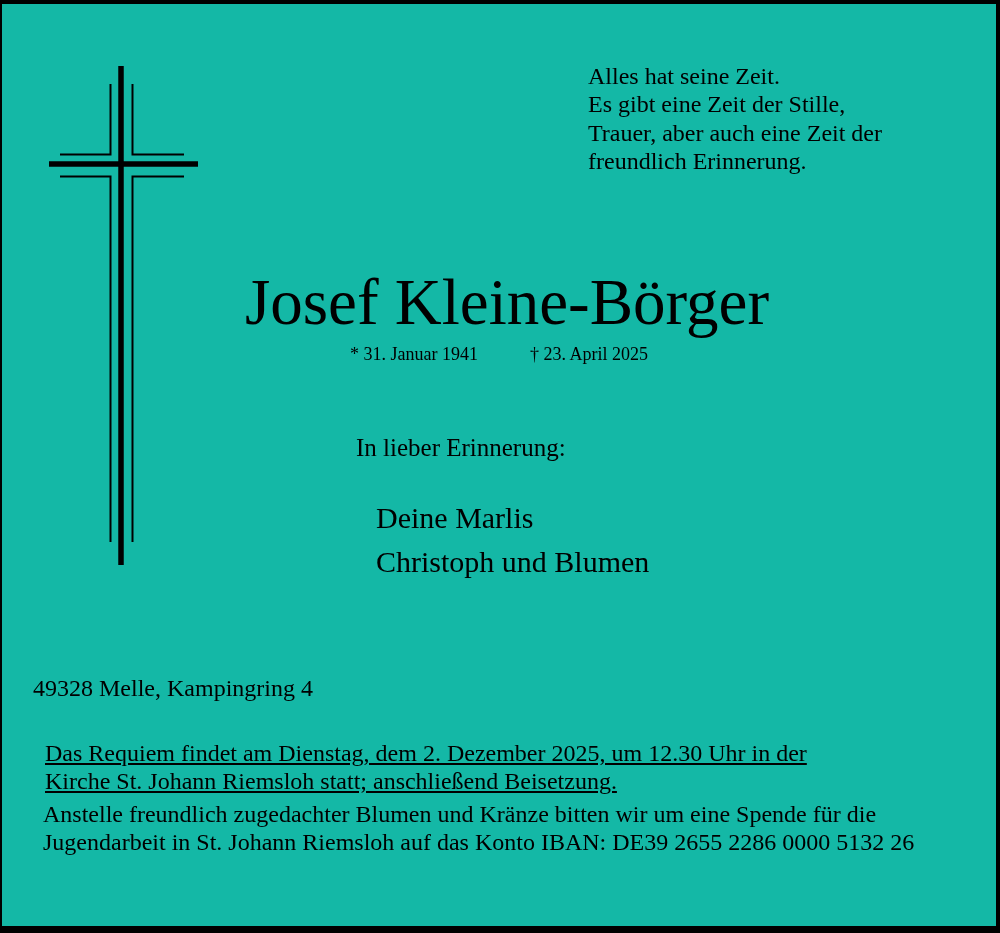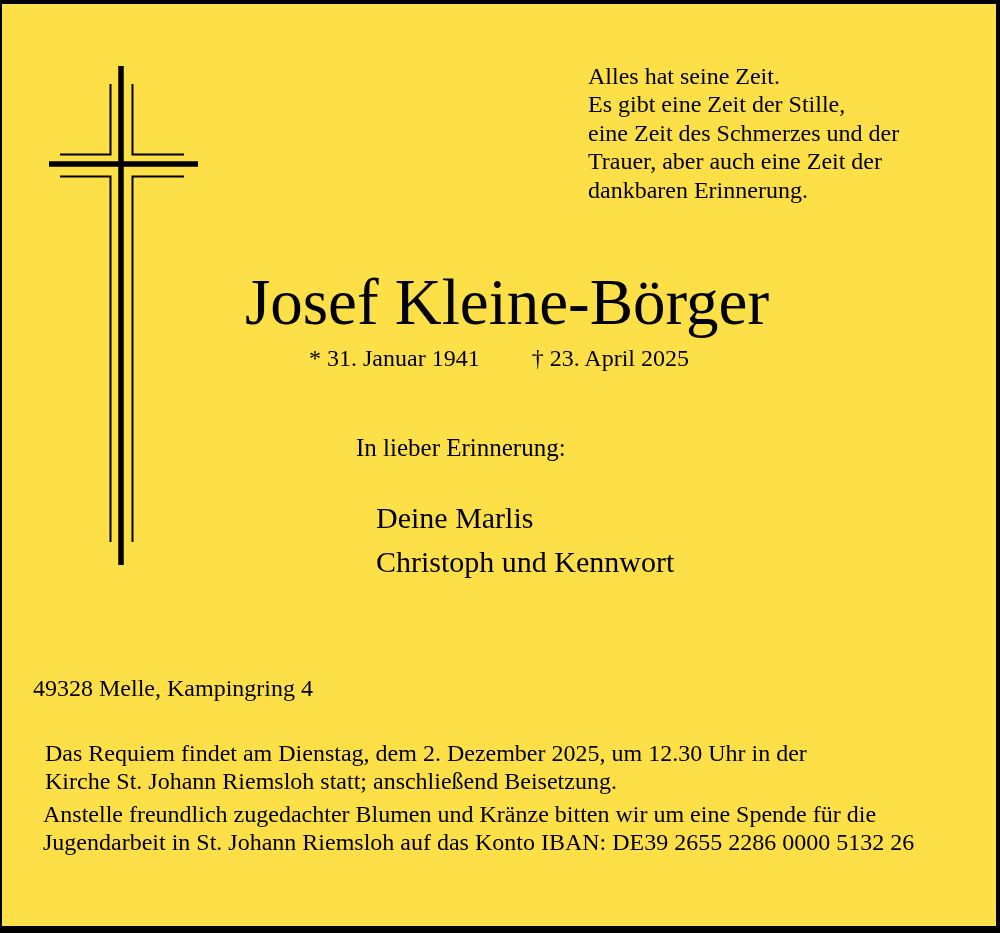--- a/index.html
+++ b/index.html
@@ -1,21 +1,21 @@
 <!DOCTYPE html>
 <html><head>
 <meta charset="utf-8">
 <style>
   html, body { margin: 0; padding: 0; background: #fff; }
   .page {
     position: relative;
     width: 1000px;
     height: 933px;
     box-sizing: border-box;
-    background: #fde047;
+    background: #14b8a6;
     border-style: solid;
     border-color: #000;
     border-width: 4px 4px 7px 2px;
     font-family: "Liberation Serif", serif;
     color: #000;
     overflow: hidden;
   }
   .abs { position: absolute; white-space: nowrap; }
   .cross-svg { position: absolute; left: 0; top: 0; width: 220px; height: 580px; }
   .verse {
@@ -23,37 +23,37 @@
     font-size: 24px; line-height: 28.4px;
   }
   .deceased-name {
     left: 0; top: 259px; width: 994px;
     text-align: center;
     font-size: 65px; line-height: 1.2; padding-left: 8px;
   }
   .life-dates {
     left: 0; top: 340px; width: 994px;
     display: flex; justify-content: center; gap: 52px;
-    font-size: 24px; line-height: 1.2;
+    font-size: 18px; line-height: 1.2;
   }
   .remembrance-intro {
     left: 354px; top: 429px;
     font-size: 25px; line-height: 1.2; font-family: Liberation Serif, serif;
   }
   .mourners {
     left: 354px; top: 492px;
     font-size: 30px; line-height: 44px; margin-left: 20px;
   }
   .address-line {
     left: 31px; top: 670px;
     font-size: 24px; line-height: 1.2;
   }
   .service-info {
     left: 43px; top: 735px;
-    font-size: 24px; line-height: 28.4px;
+    font-size: 24px; line-height: 28.4px; text-decoration: underline;
   }
   .donation-info {
     left: 41px; top: 796px;
     font-size: 24px; line-height: 28.4px;
   }
 </style>
 </head>
 <body>
 
 <div class="page">
@@ -66,37 +66,36 @@
     <polyline points="58,150.5 108.5,150.5 108.5,80" fill="none" stroke="#000" stroke-width="2"></polyline>
     <polyline points="130.5,80 130.5,150.5 182,150.5" fill="none" stroke="#000" stroke-width="2"></polyline>
 
     <polyline points="58,172.5 108.5,172.5 108.5,538" fill="none" stroke="#000" stroke-width="2"></polyline>
     <polyline points="182,172.5 130.5,172.5 130.5,538" fill="none" stroke="#000" stroke-width="2"></polyline>
   </svg>
 
   <div class="abs verse">
     <div>Alles hat seine Zeit.</div>
     <div>Es gibt eine Zeit der Stille,</div>
-    <div>eine Zeit des Schmerzes und der</div>
     <div>Trauer, aber auch eine Zeit der</div>
-    <div>dankbaren Erinnerung.</div>
+    <div>freundlich Erinnerung.</div>
   </div>
 
   <div class="abs deceased-name">Josef Kleine-Börger</div>
 
   <div class="abs life-dates">
     <span>* 31. Januar 1941</span>
     <span>† 23. April 2025</span>
   </div>
 
   <div class="abs remembrance-intro">In lieber Erinnerung:</div>
 
   <div class="abs mourners">
     <div>Deine Marlis</div>
-    <div>Christoph und Kennwort</div>
+    <div>Christoph und Blumen</div>
   </div>
 
   <div class="abs address-line">49328 Melle, Kampingring 4</div>
 
   <div class="abs service-info">
     <div>Das Requiem findet am Dienstag, dem 2. Dezember 2025, um 12.30 Uhr in der</div>
     <div>Kirche St. Johann Riemsloh statt; anschließend Beisetzung.</div>
   </div>
 
   <div class="abs donation-info">

